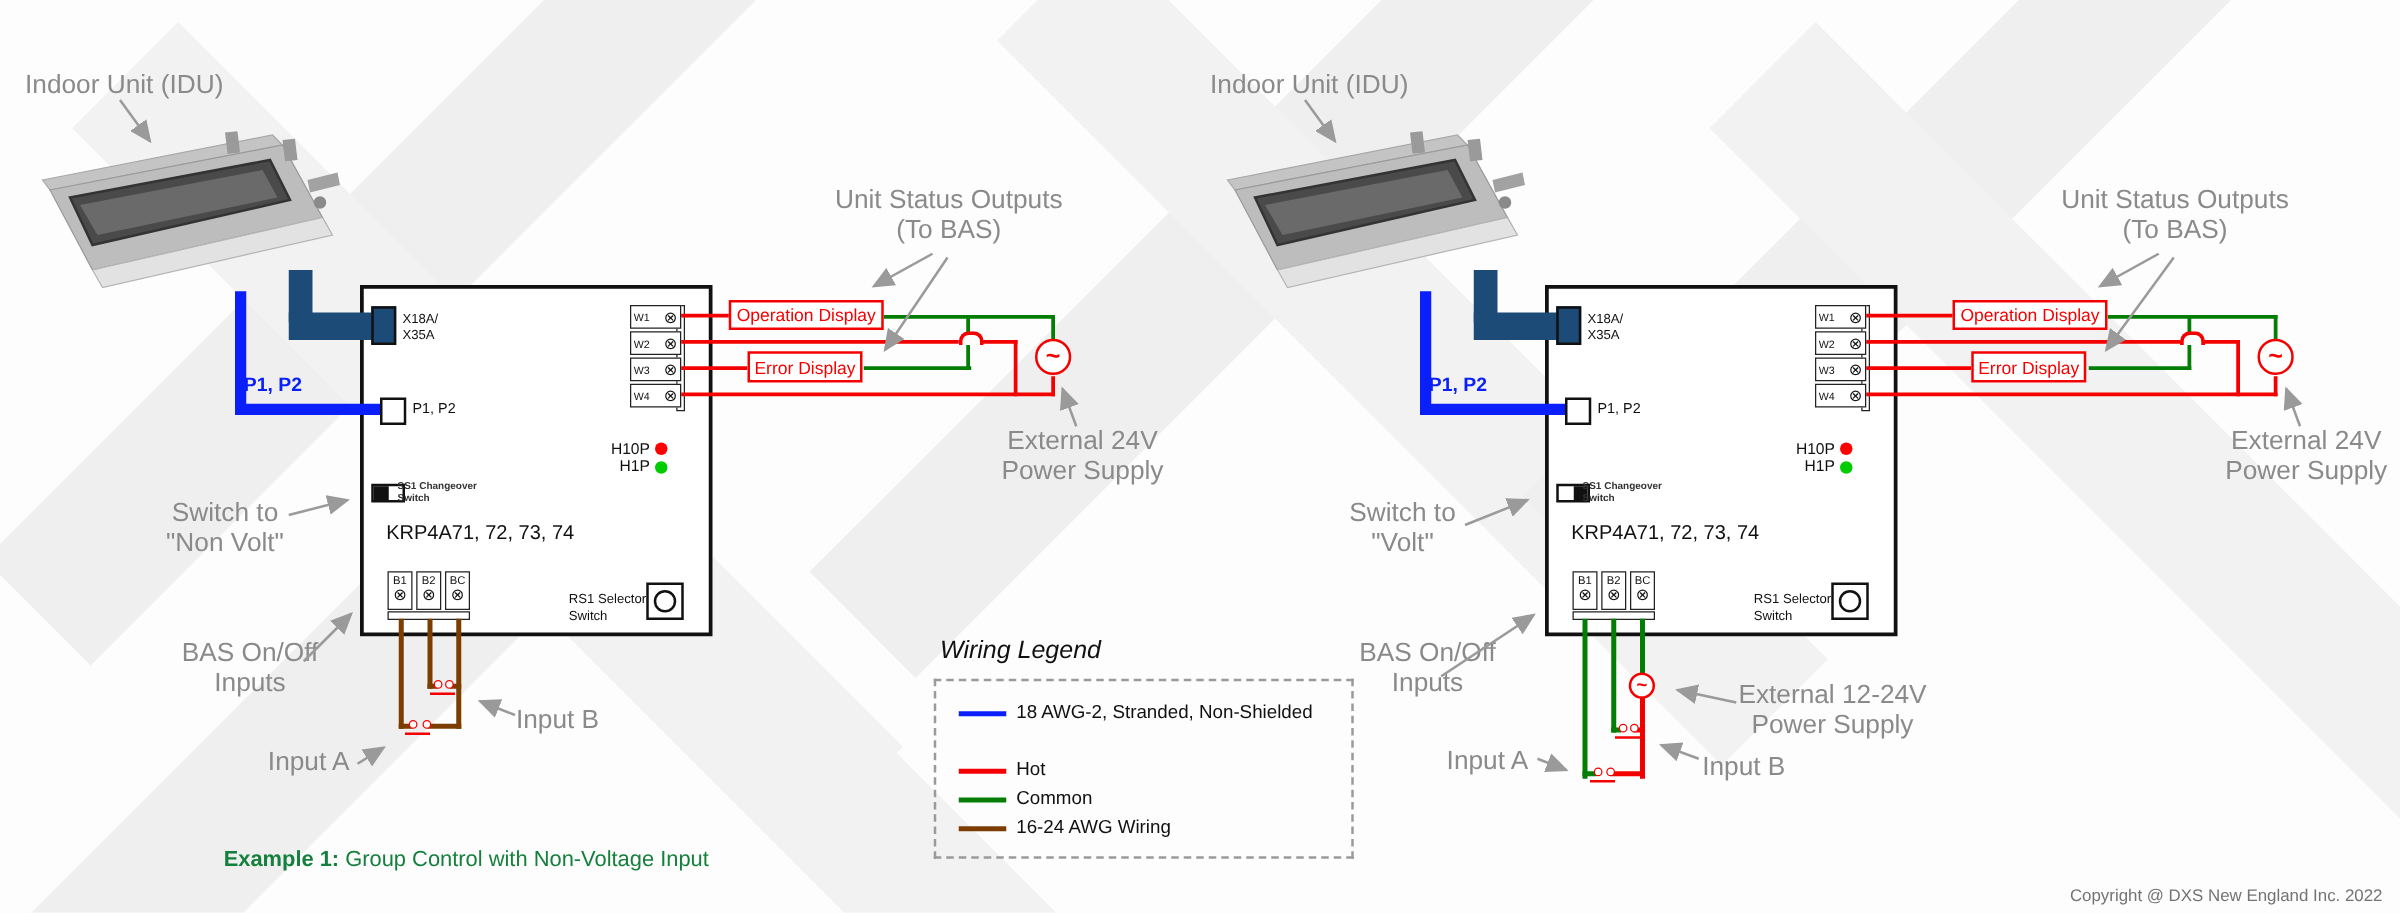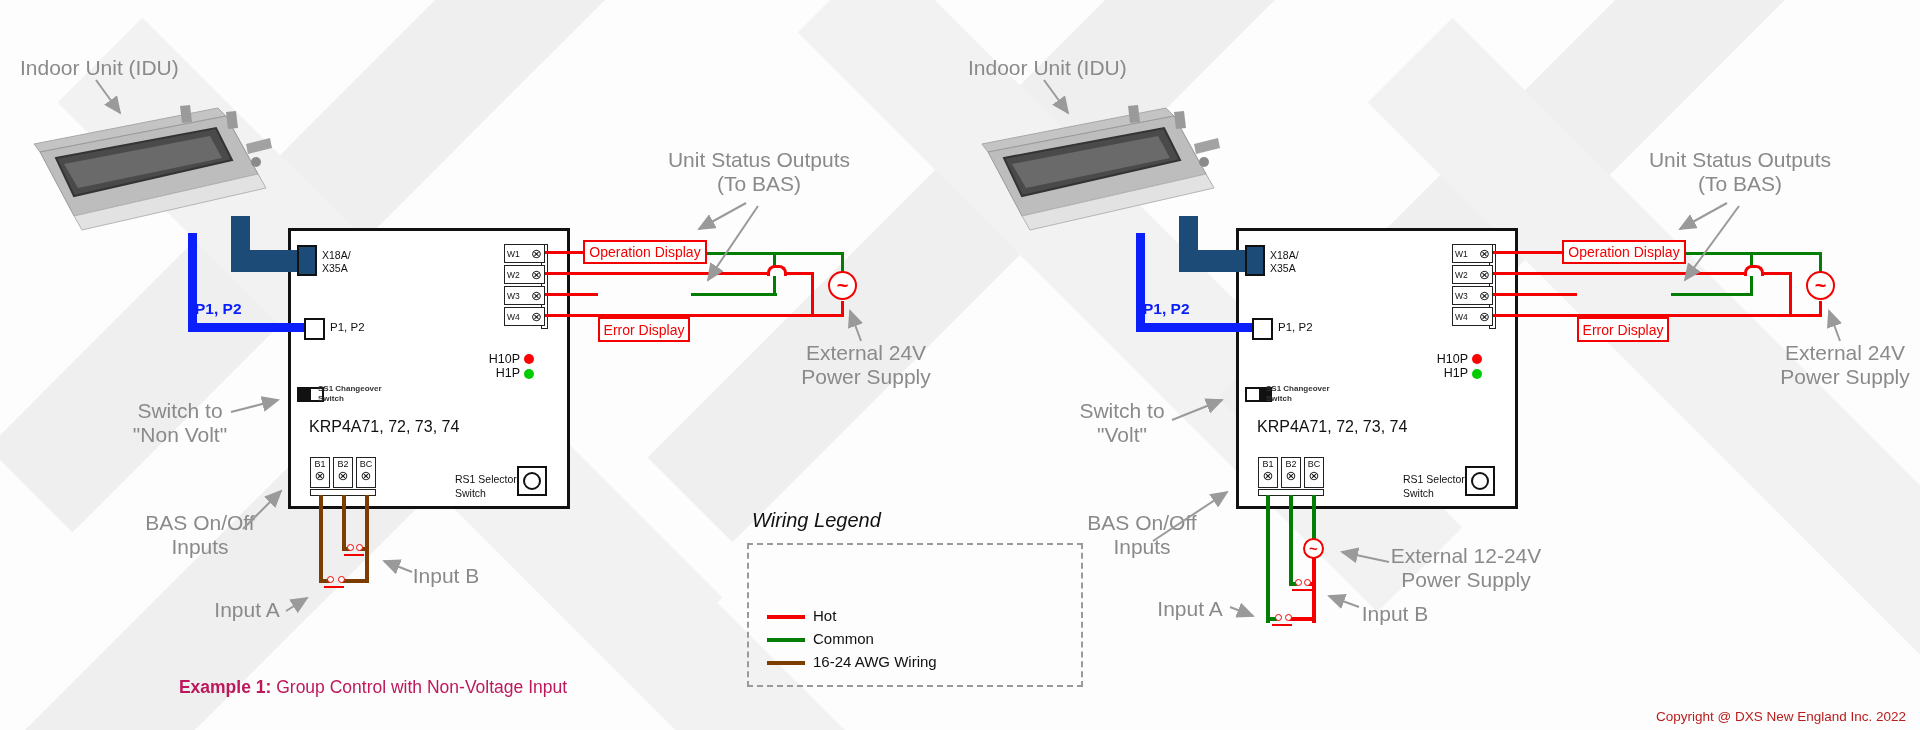--- a/index.html
+++ b/index.html
@@ -81,21 +81,21 @@
   .w3-red{left:540px;top:293px;width:58px;height:3px;}
   .w4-red{left:540px;top:314px;width:304px;height:3px;}
   .gv-right{left:841px;top:252px;width:3px;height:21px;}
   .rv-right{left:841px;top:301px;width:3px;height:16px;}
   .g-horiz{left:707px;top:252px;width:137px;height:3px;}
   .gv-mid{left:773px;top:252px;width:3px;height:44px;}
   .g-err{left:691px;top:293px;width:86px;height:3px;}
   .disp-box{position:absolute;border:2.5px solid #f50000;background:#fff;color:#f50000;z-index:4;
             display:flex;align-items:center;justify-content:center;font-size:14px;white-space:nowrap;}
   .op-box{left:583px;top:240px;width:120px;height:20px;}
-  .err-box{left:598px;top:281px;width:88px;height:21px;margin-top:36px;}
+  .err-box{left:598px;top:281px;width:88px;height:21px;}
   .pwr-circle{position:absolute;border:2.5px solid #f50000;border-radius:50%;background:#fff;color:#f50000;z-index:4;
               display:flex;align-items:center;justify-content:center;font-weight:bold;}
   .circle24{left:828px;top:271px;width:25px;height:25px;font-size:20px;}
   
   .b1-vert{left:319px;top:495px;width:4px;height:88px;}
   .b2-vert{left:342px;top:495px;width:4px;height:56px;}
   .bc-vert{left:365px;top:495px;width:4px;height:88px;}
   .ib-seg1{left:342px;top:547px;width:8px;height:4px;}
   .ib-seg2{left:360px;top:547px;width:9px;height:4px;}
   .ia-seg1{left:319px;top:579px;width:11px;height:4px;}
@@ -112,21 +112,21 @@
   .circle12{left:355px;top:538px;width:17px;height:17px;font-size:15px;}
   .r-vert{left:364px;top:558px;width:4px;height:65px;}
   .ib2-seg-g{left:341px;top:582px;width:8px;height:4px;}
   .ib2-seg-r{left:359px;top:582px;width:9px;height:4px;}
   .ia2-seg-g{left:318px;top:617px;width:11px;height:4px;}
   .ia2-seg-r{left:341px;top:617px;width:27px;height:4px;}
   .c-ib3{left:347px;top:579px}.c-ib4{left:356px;top:579px}
   .c-ia3{left:327px;top:614px}.c-ia4{left:337px;top:614px}
   .u-ib2{left:344px;top:589px}.u-ia2{left:324px;top:624px}
   
-  .caption{position:absolute;left:163px;top:677px;width:420px;text-align:center;font-size:17.5px;color:#be185d;z-index:6;}
+  .caption{position:absolute;left:163px;top:677px;width:420px;text-align:center;font-size:17.5px;color:#15803d;z-index:6;}
   .caption b{font-weight:bold;}
   
   #ex2 .w1-red{width:76px}
   #ex2 .op-box{left:614px}
   #ex2 .err-box{left:629px}
   #ex2 .w3-red{width:89px}
   #ex2 .w2-red-a{width:256px}
   #ex2 .hop{left:796px}
   #ex2 .w2-red-b{left:810px;width:34px}
   #ex2 .w2-vert{left:841px}
@@ -148,21 +148,21 @@
   .arrows{position:absolute;left:0;top:0;width:960px;height:730px;z-index:7;pointer-events:none;}
   
   .idu-svg{position:absolute;left:30px;top:100px;z-index:3;}
   
   .legend-title{position:absolute;left:752px;top:509px;font-size:20px;font-style:italic;color:#111;z-index:6;}
   .legend-box{position:absolute;left:747px;top:543px;width:332px;height:140px;border:2px dashed #9a9a9a;z-index:6;background:transparent;}
   .legend-row{position:absolute;left:0;width:100%;height:20px;}
   .legend-swatch{position:absolute;left:18px;top:8px;width:38px;height:4px;background:#000;}
   .legend-text{position:absolute;left:64px;top:0;font-size:15px;color:#111;white-space:nowrap;}
   .lr1{top:16px}.lr2{top:39px}.lr3{top:62px}.lr4{top:85px}.lr5{top:108px}
-  .copyright{position:absolute;right:14px;top:709px;font-size:13.5px;color:#b91c1c;z-index:6;}
+  .copyright{position:absolute;right:14px;top:709px;font-size:13.5px;color:#737373;z-index:6;}
 </style>
 </head>
 <body>
 
 <div class="wm" style="left:260px;top:-210px;transform:rotate(45deg);"></div>
 <div class="wm wm2" style="left:330px;top:-60px;transform:rotate(-45deg);"></div>
 <div class="wm" style="left:920px;top:-200px;transform:rotate(45deg);"></div>
 <div class="wm wm2" style="left:1070px;top:-130px;transform:rotate(-45deg);"></div>
 <div class="wm" style="left:1490px;top:-260px;transform:rotate(45deg);"></div>
 <div class="wm wm2" style="left:1640px;top:-60px;transform:rotate(-45deg);"></div>
@@ -478,20 +478,24 @@
     <line x1="224" y1="420" x2="274" y2="400" stroke="#9a9a9a" stroke-width="2" marker-end="url(#ah2)"></line>
     <line x1="205" y1="541" x2="279" y2="492" stroke="#9a9a9a" stroke-width="2" marker-end="url(#ah2)"></line>
     <line x1="282" y1="607" x2="305" y2="616" stroke="#9a9a9a" stroke-width="2" marker-end="url(#ah2)"></line>
     <line x1="411" y1="607" x2="381" y2="596" stroke="#9a9a9a" stroke-width="2" marker-end="url(#ah2)"></line>
     <line x1="441" y1="562" x2="394" y2="552" stroke="#9a9a9a" stroke-width="2" marker-end="url(#ah2)"></line>
   </svg>
 </div>
 
 <div class="legend-title">Wiring Legend</div>
 <div class="legend-box">
+  <div class="legend-row lr1">
+    <div class="legend-swatch" style="background-color: rgb(10, 31, 250);"></div>
+    <div class="legend-text">18 AWG-2, Stranded, Non-Shielded</div>
+  </div>
   <div class="legend-row lr3">
     <div class="legend-swatch" style="background-color: rgb(245, 0, 0);"></div>
     <div class="legend-text">Hot</div>
   </div>
   <div class="legend-row lr4">
     <div class="legend-swatch" style="background-color: rgb(3, 125, 3);"></div>
     <div class="legend-text">Common</div>
   </div>
   <div class="legend-row lr5">
     <div class="legend-swatch" style="background-color: rgb(124, 62, 0);"></div>

